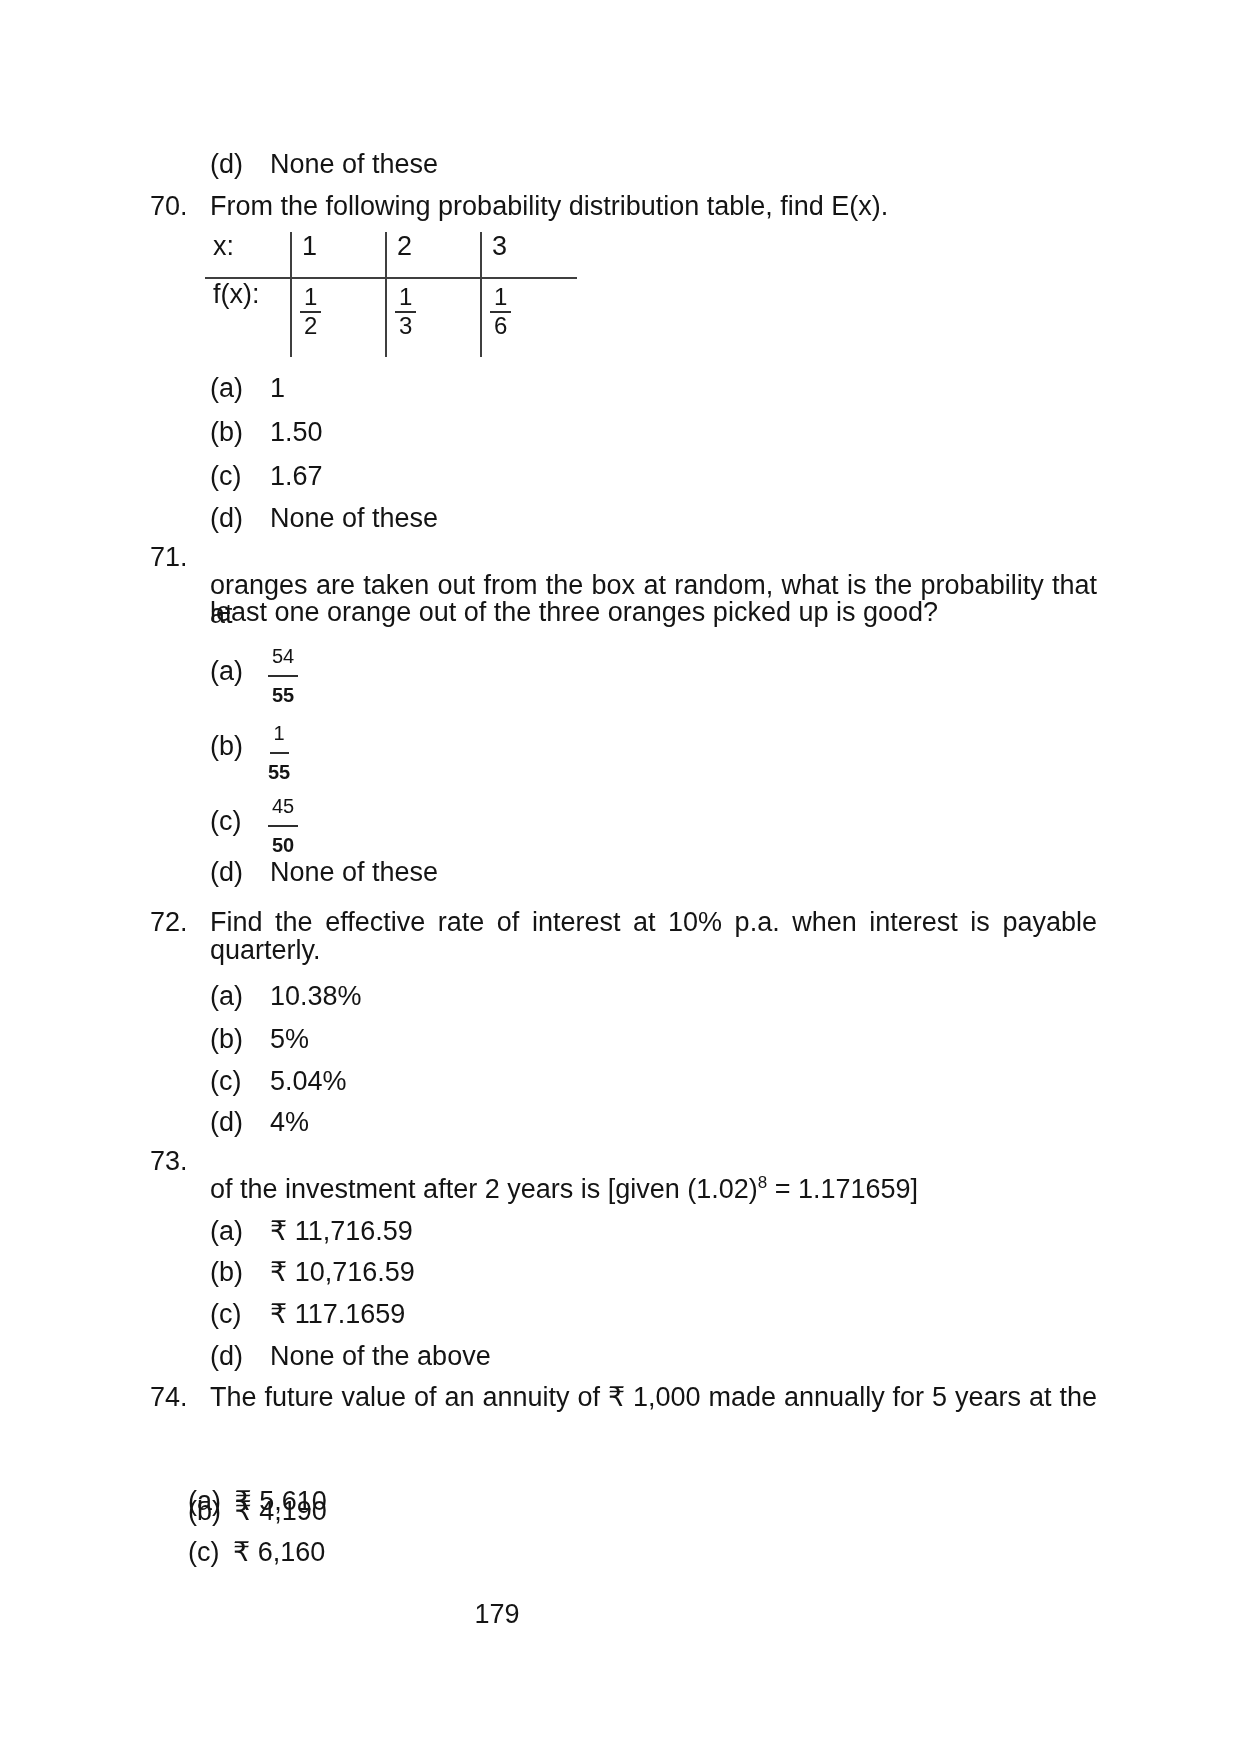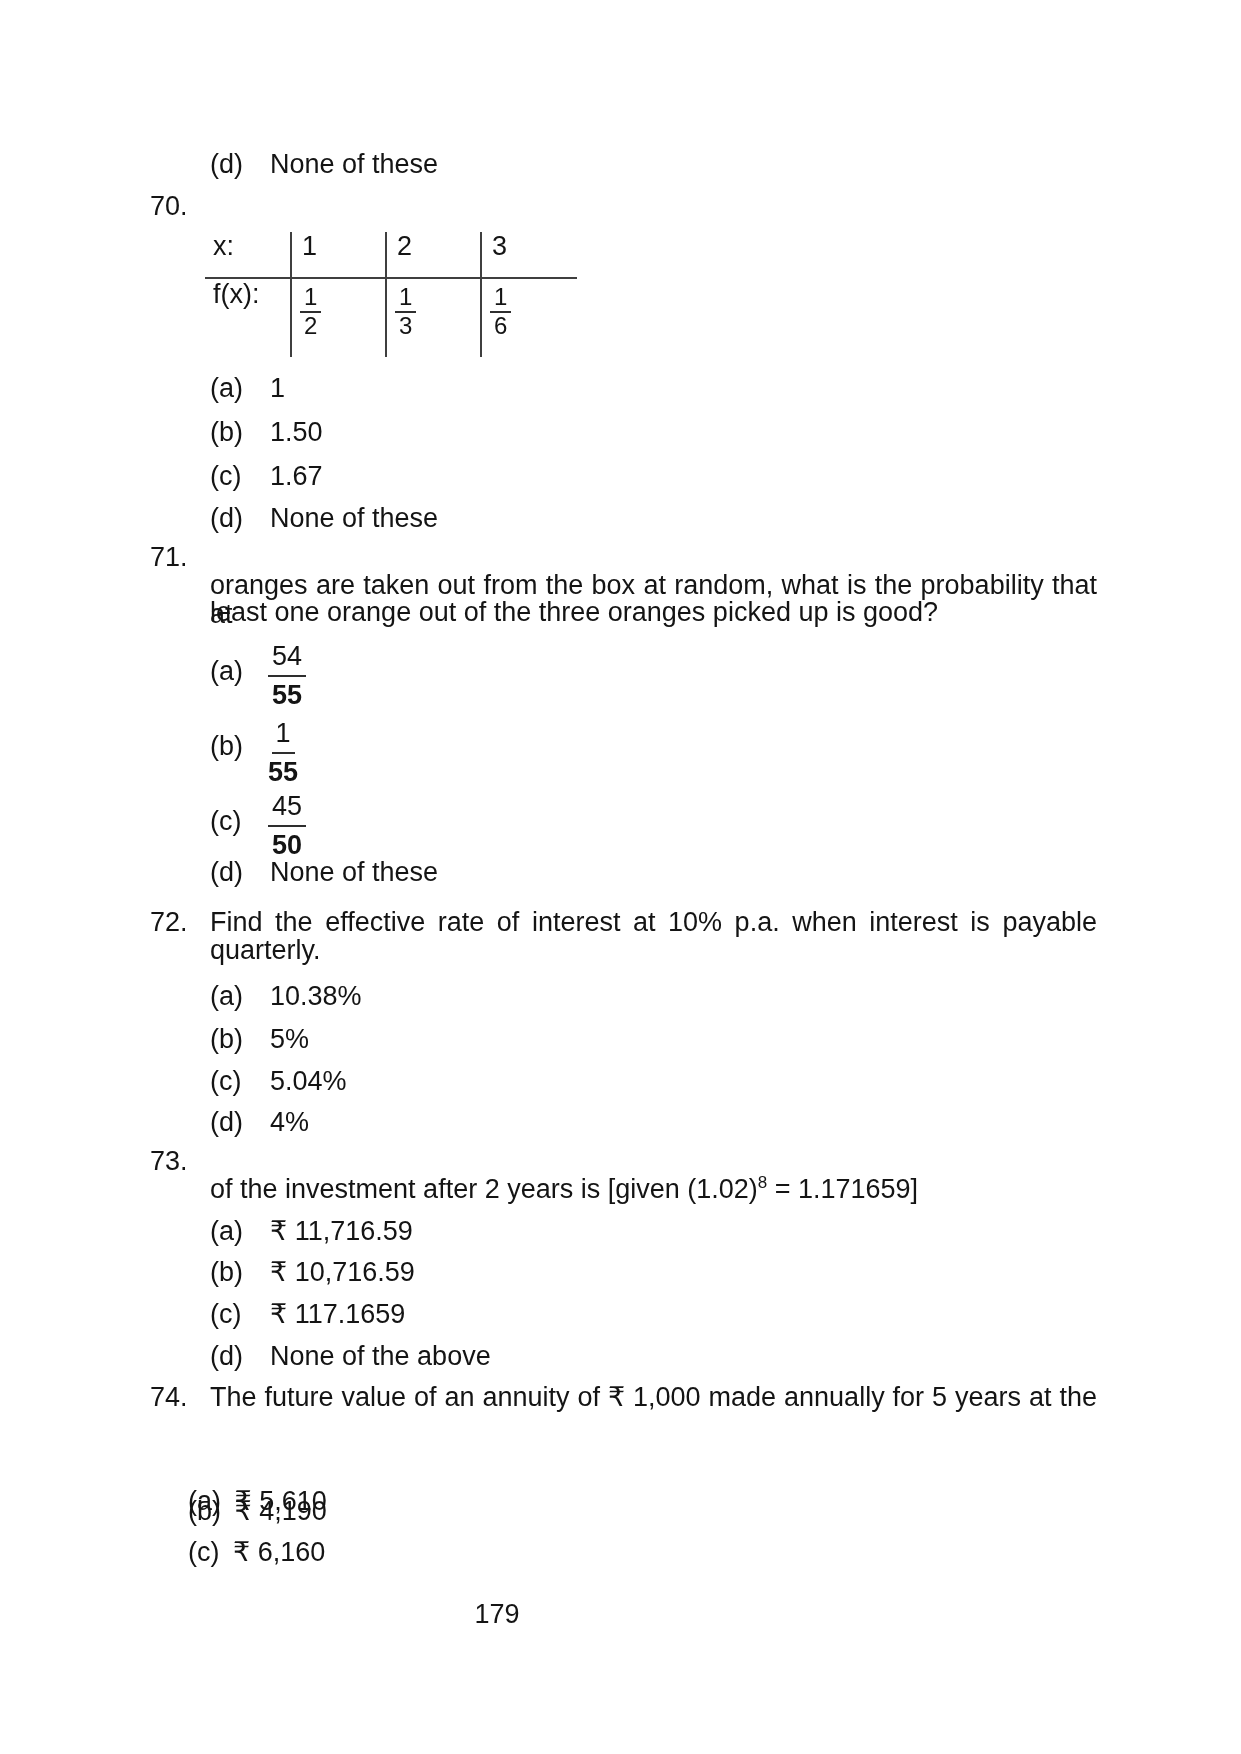--- a/index.html
+++ b/index.html
@@ -18,37 +18,38 @@
   .optletter{display:inline-block;width:60px;flex:0 0 60px;}
   .opttext{display:inline-block;}
   
   .ptable{width:380px;height:140px;}
   .tline{position:absolute;background:#3f3f3f;}
   
   .frac{display:inline-flex;flex-direction:column;align-items:center;}
   .frac .num{border-bottom:2px solid #2e2e2e;}
   .tfrac{font-size:24px;line-height:26px;}
   .tfrac .num{padding:0 4px 1px;}
-  .ofrac{font-size:27px;line-height:29px;}
+  .ofrac{font-size:20px;line-height:29px;}
   .ofrac .num{padding:0 4px 4px;}
   .ofrac .den{padding-top:4px;font-weight:bold;}
   sup.exp{font-size:17px;line-height:0;vertical-align:super;}
   .pagenum{left:0;top:1600px;width:994px;text-align:center;}
 </style>
 </head>
 <body>
 
 <div class="page">
 
   <div class="abs ln optrow" style="left:210px;top:150px;">
     <span class="optletter">(d)</span>
     <span class="opttext">None of these</span>
   </div>
 
   <div class="abs ln" style="left:150px;top:192px;">70.</div>
+  <div class="abs ln" style="left:210px;top:192px;">From the following probability distribution table, find E(x).</div>
 
   <div class="abs ptable" style="left:205px;top:228px;">
     <div class="tline" style="left:85px;top:4px;width:2px;height:125px;"></div>
     <div class="tline" style="left:180px;top:4px;width:2px;height:125px;"></div>
     <div class="tline" style="left:275px;top:4px;width:2px;height:125px;"></div>
     <div class="tline" style="left:0;top:49px;width:372px;height:2px;"></div>
 
     <div class="abs ln" style="left:8px;top:4px;">x:</div>
     <div class="abs ln" style="left:97px;top:4px;">1</div>
     <div class="abs ln" style="left:192px;top:4px;">2</div>

